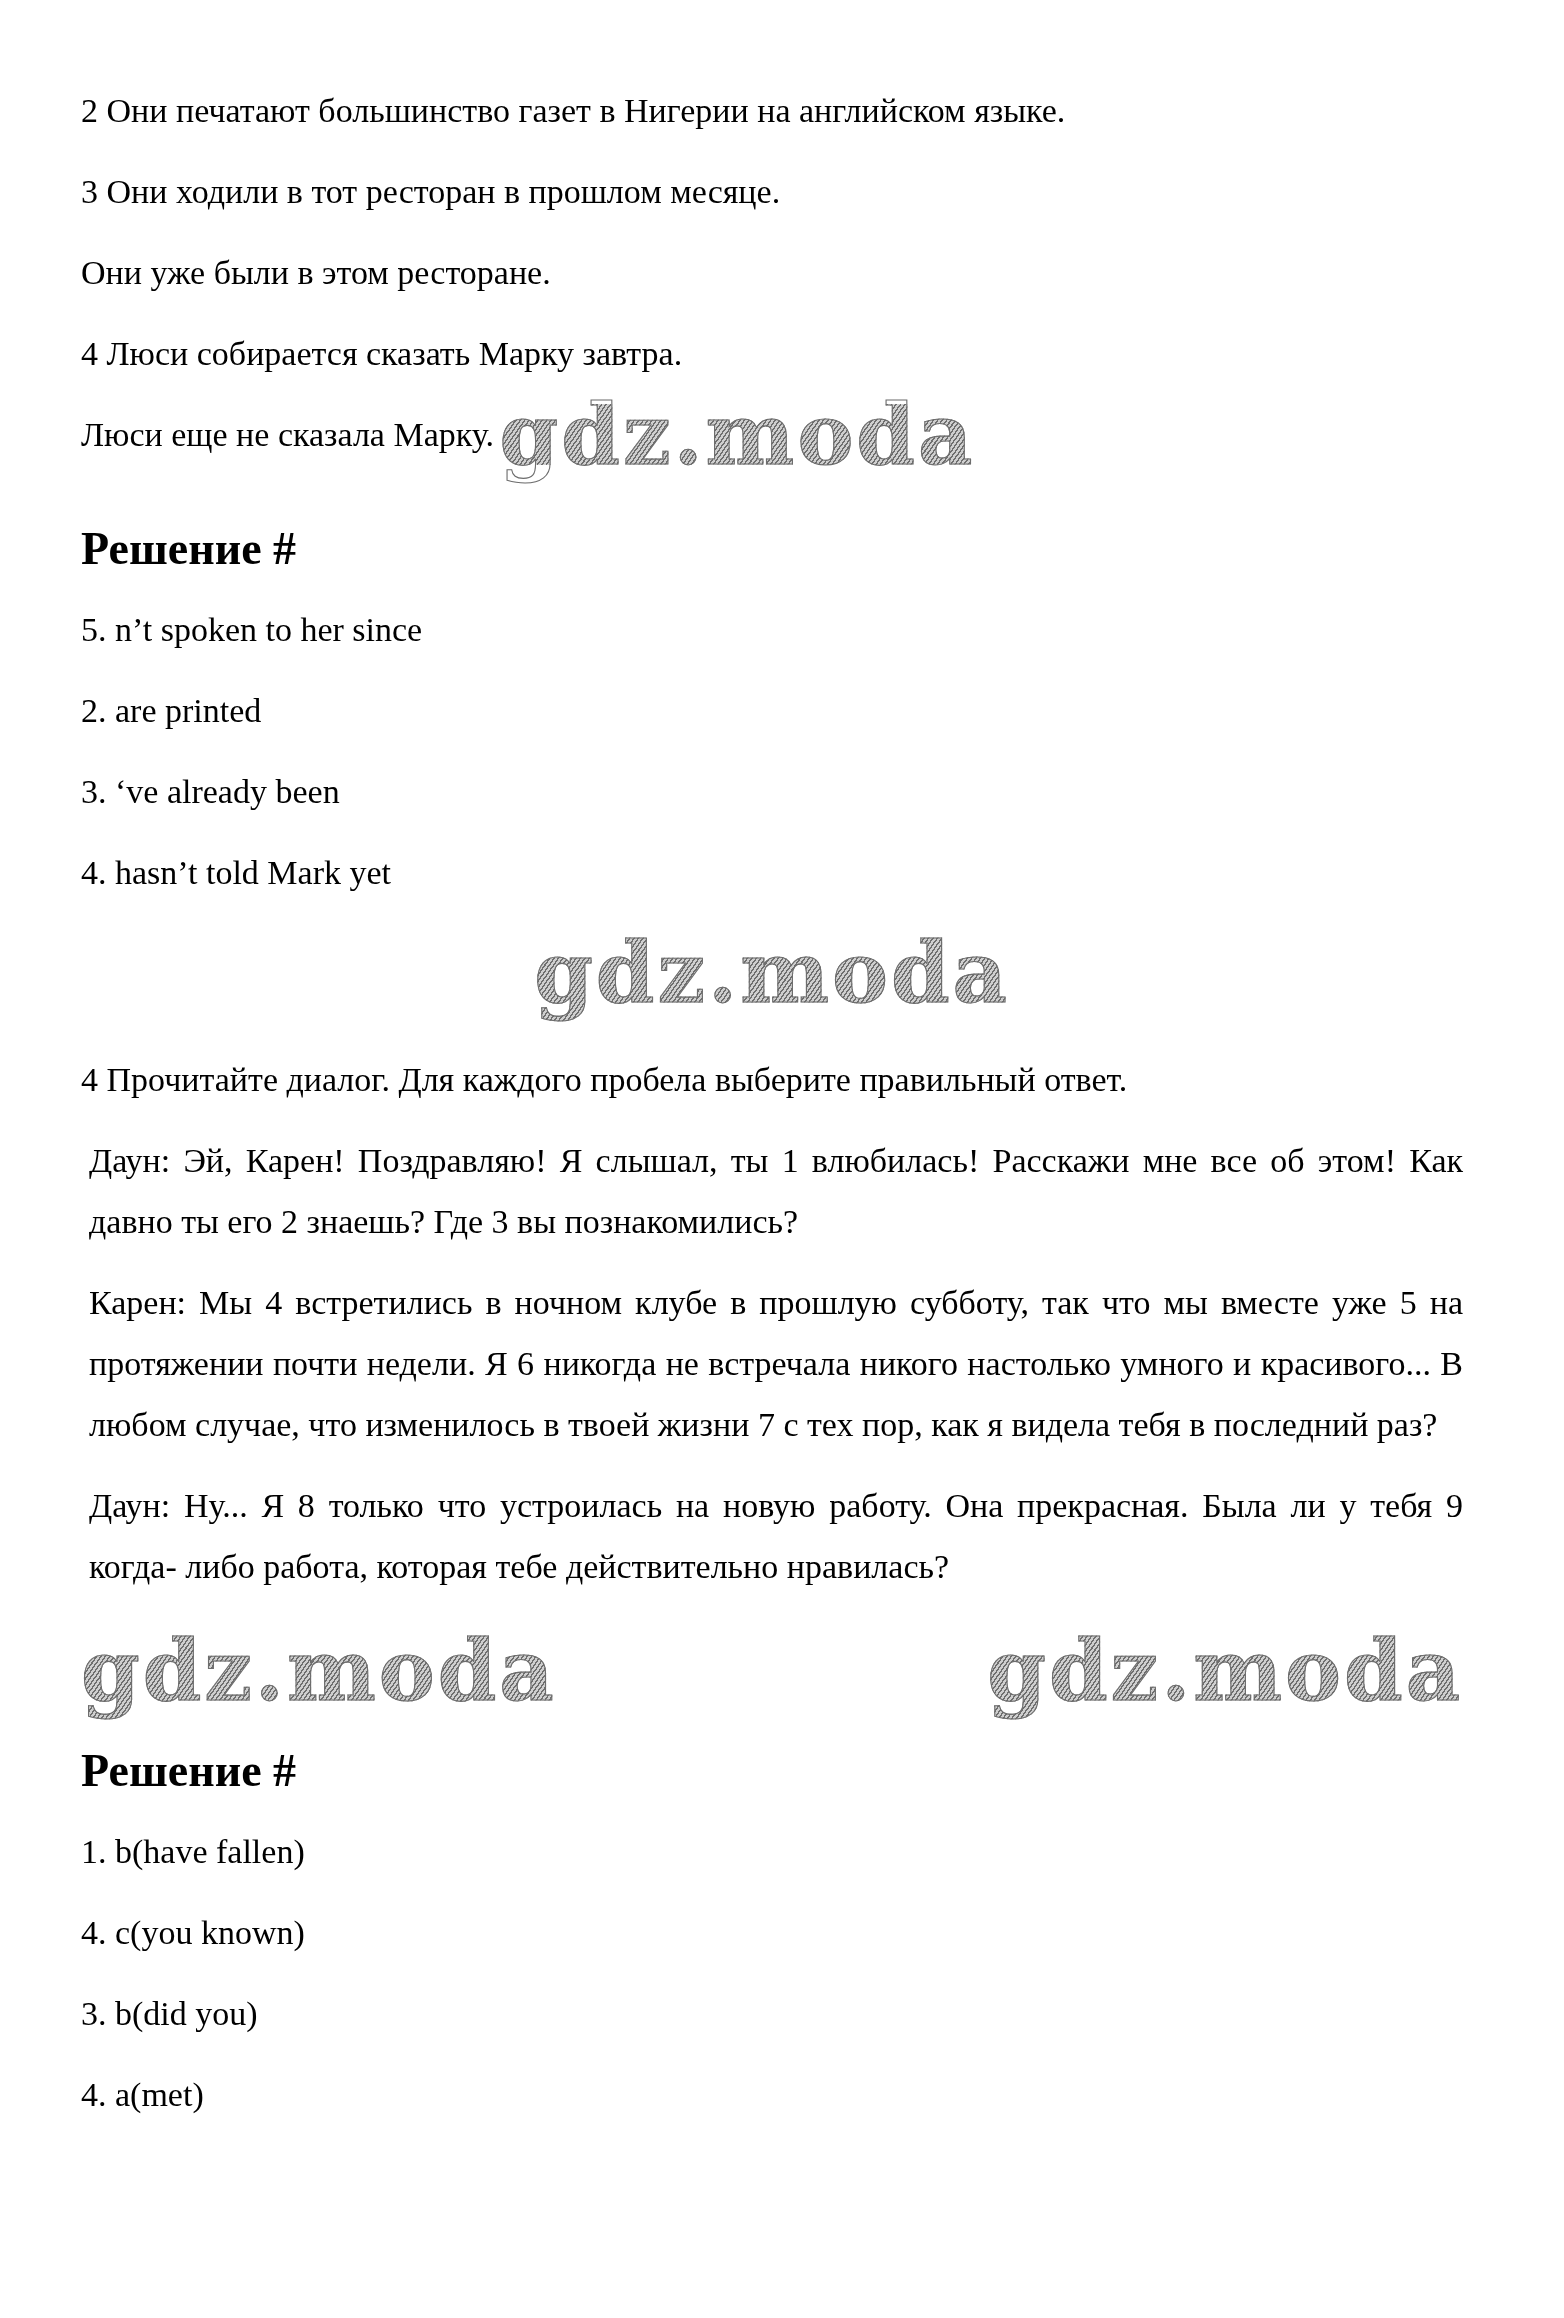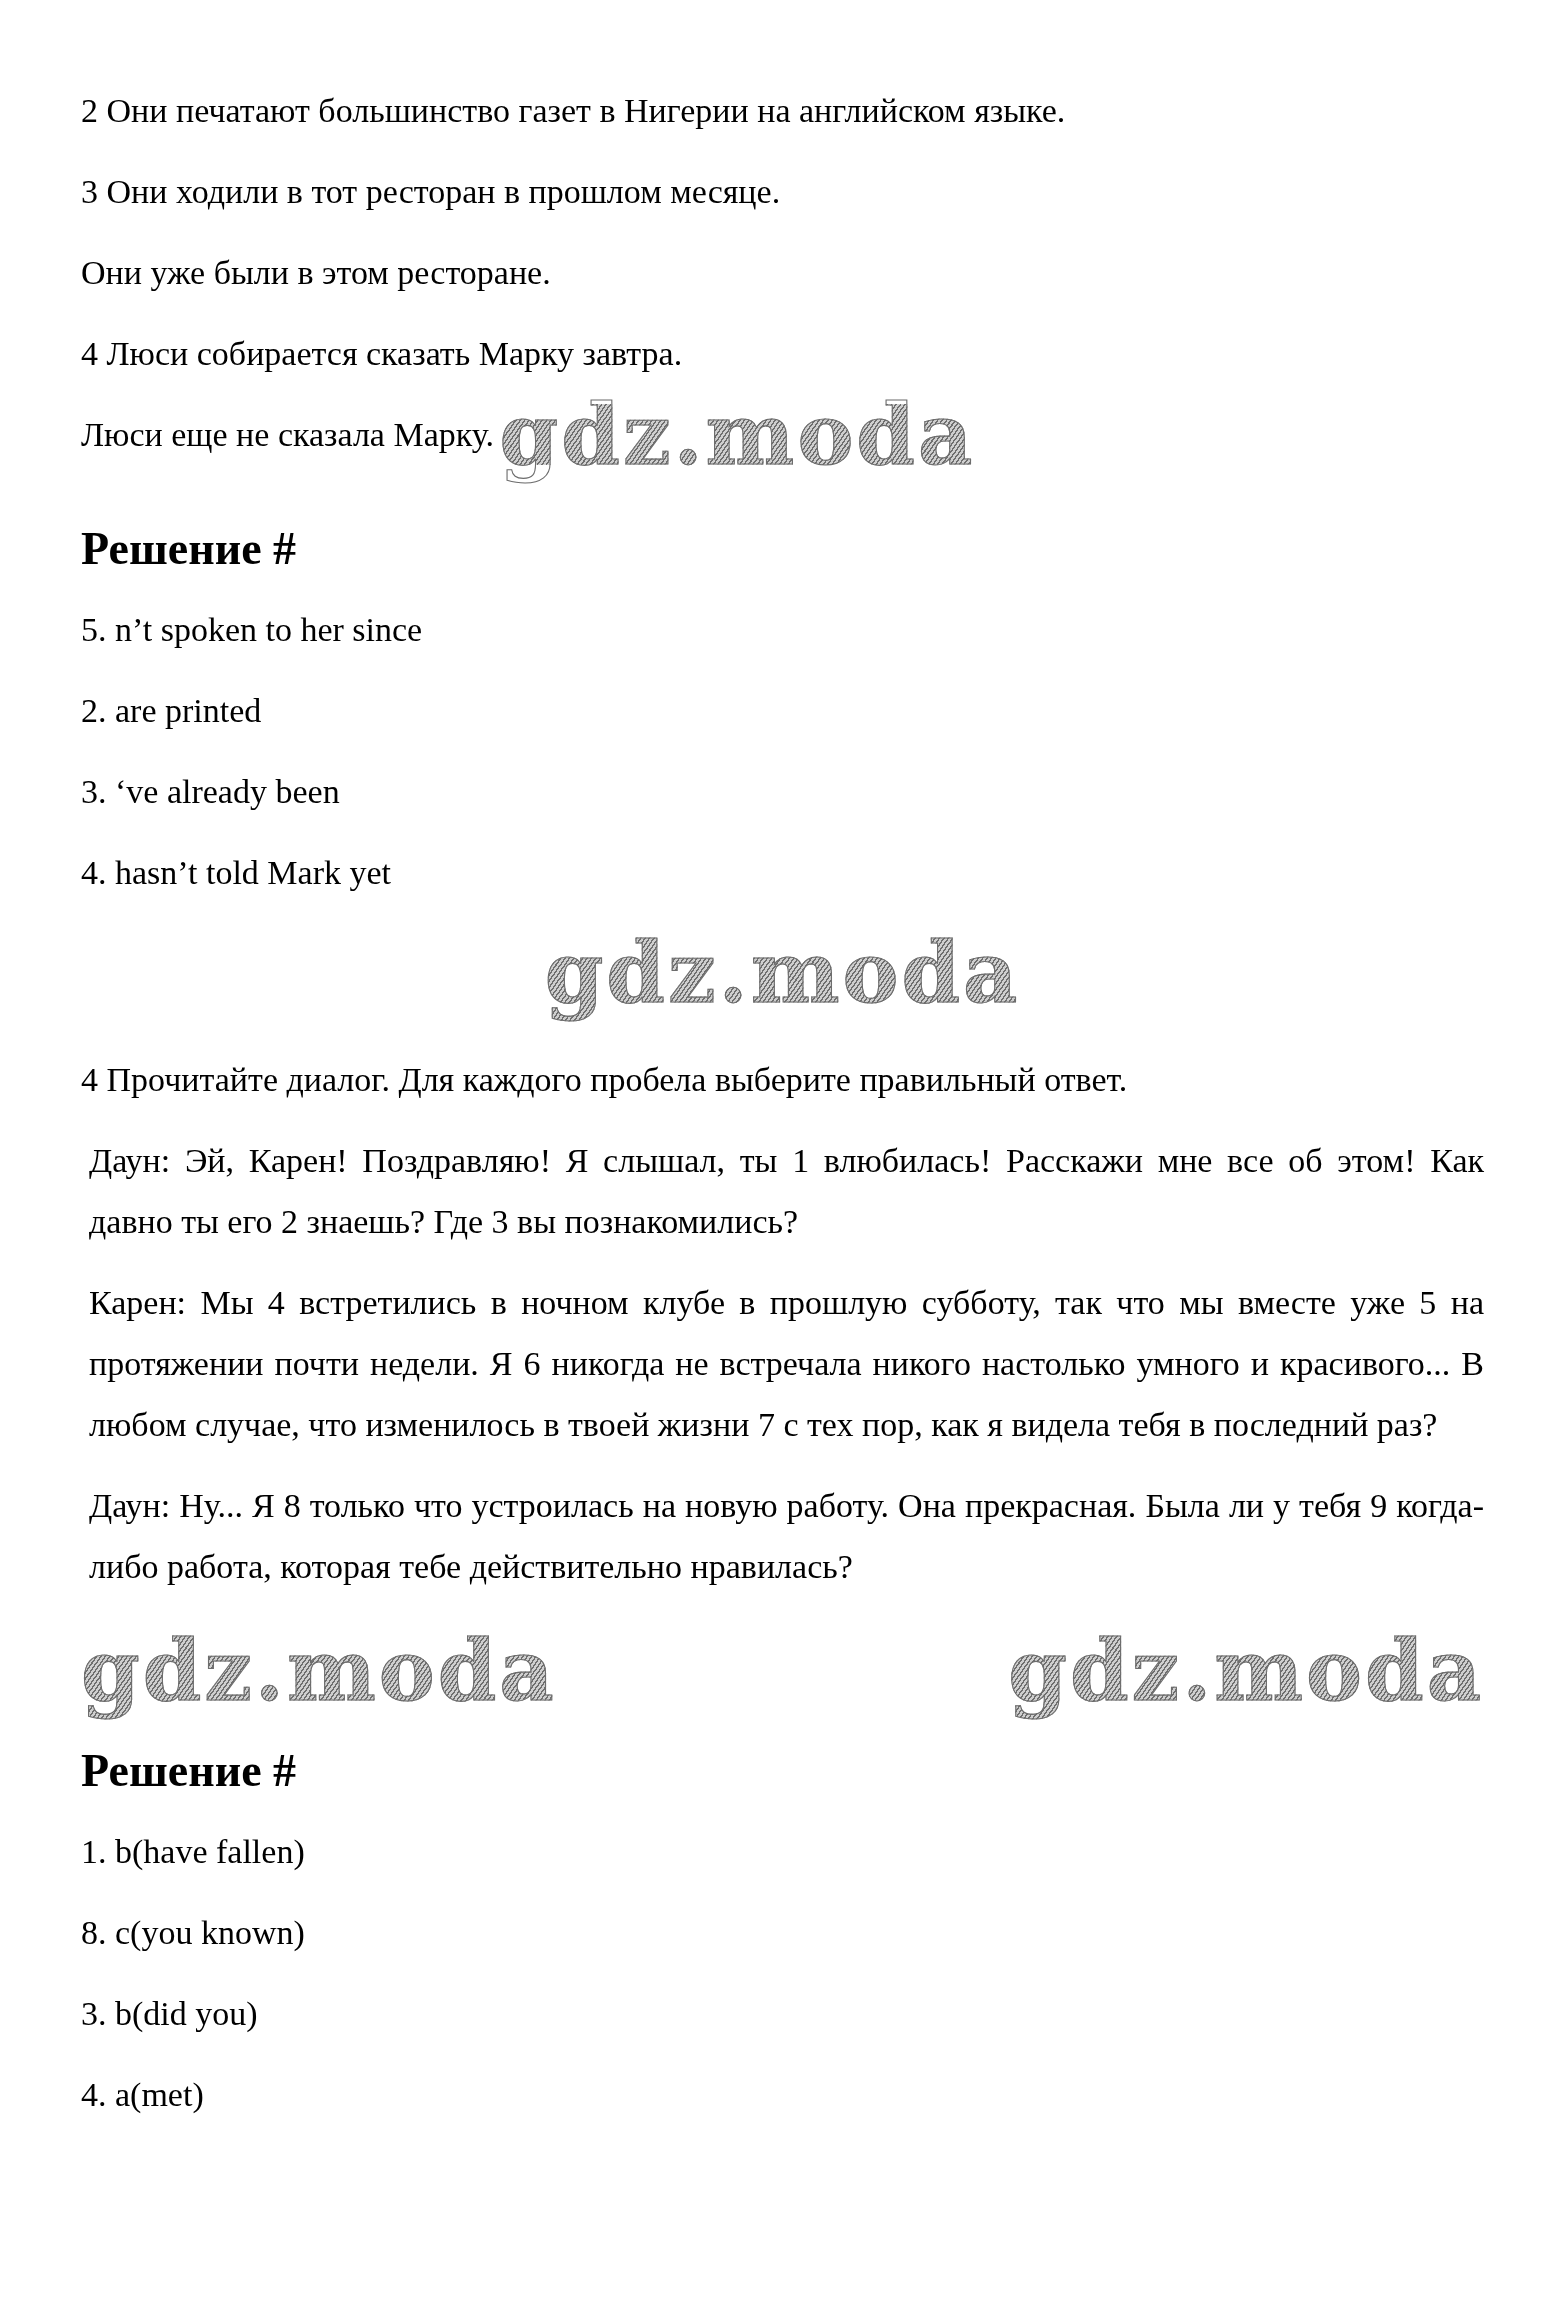--- a/index.html
+++ b/index.html
@@ -10,21 +10,21 @@
   body {
     width: 1565px;
     min-height: 2319px;
     font-family: "Liberation Serif", "DejaVu Serif", serif;
     color: #000000;
   }
   .page {
     width: 1565px;
     min-height: 2319px;
     box-sizing: border-box;
-    padding: 80px 81px 86px 81px;
+    padding: 80px 102px 86px 81px;
     background: #ffffff;
   }
   .line {
     font-size: 34px;
     line-height: 61px;
     margin: 0 0 20px 0;
     text-align: left;
     white-space: normal;
   }
   .para {
@@ -118,18 +118,18 @@
   <div class="para">Карен: Мы 4 встретились в ночном клубе в прошлую субботу, так что мы вместе уже 5 на протяжении почти недели. Я 6 никогда не встречала никого настолько умного и красивого... В любом случае, что изменилось в твоей жизни 7 с тех пор, как я видела тебя в последний раз?</div>
   <div class="para">Даун: Ну... Я 8 только что устроилась на новую работу. Она прекрасная. Была ли у тебя 9 когда- либо работа, которая тебе действительно нравилась?</div>
 
   <div class="wm-bottom-row">
     <span class="wm">gdz.moda</span>
     <span class="wm">gdz.moda</span>
   </div>
 
   <div class="heading h2">Решение #</div>
   <div class="line">1. b(have fallen)</div>
-  <div class="line">8. c(you known)</div>
+  <div class="line">4. c(you known)</div>
   <div class="line">3. b(did you)</div>
   <div class="line">4. a(met)</div>
 
 </div>
 
 
 </body></html>

